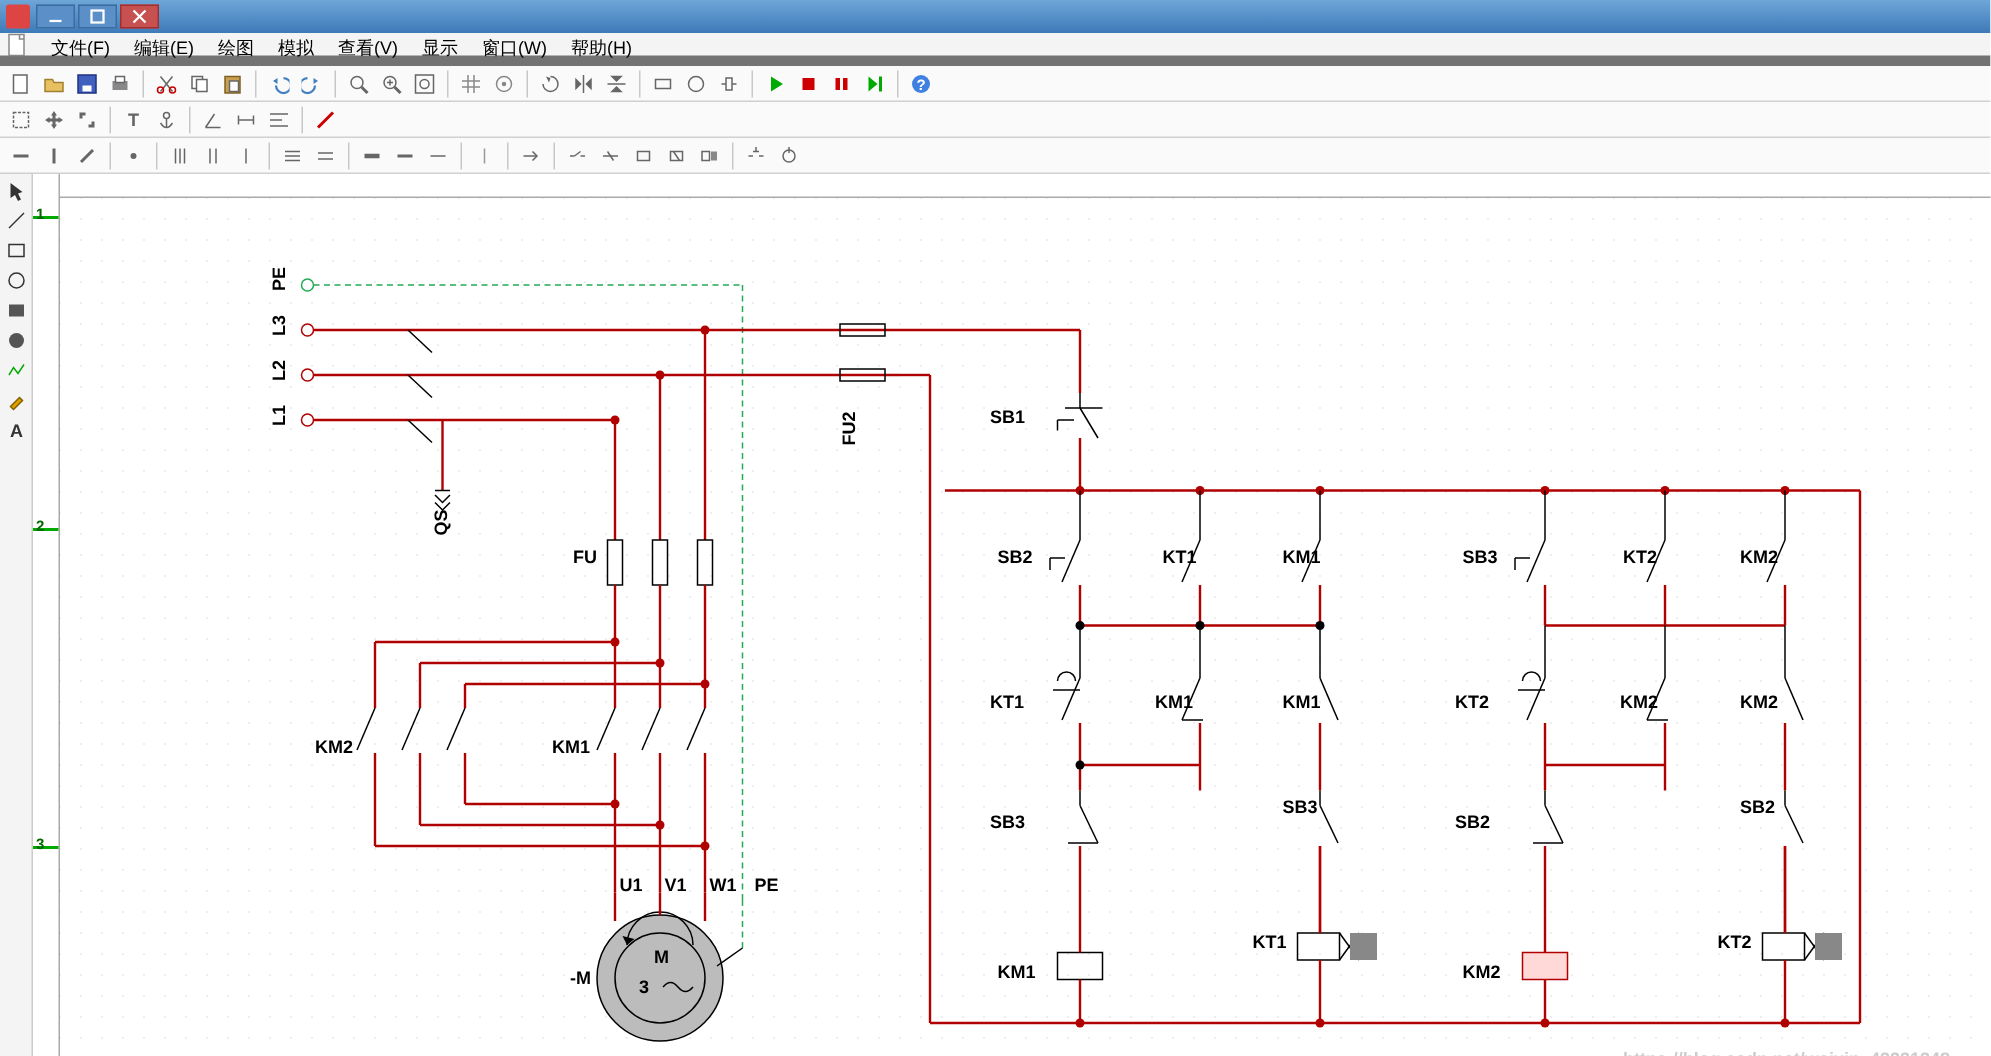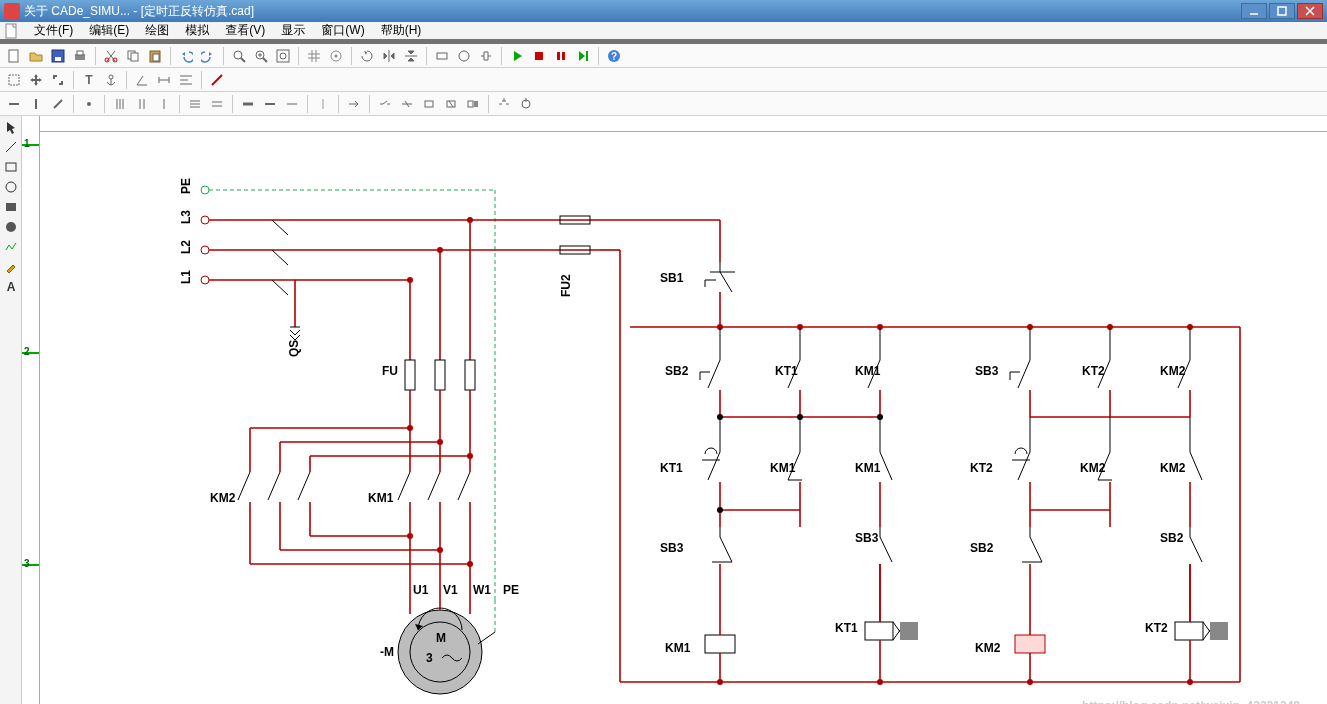--- a/index.html
+++ b/index.html
@@ -6,21 +6,21 @@
 body { font-family: "Microsoft YaHei", Arial, sans-serif; font-size: 12px; background: #fff; overflow: hidden; }
 
 .title-bar { height: 22px; background: linear-gradient(#6ea6d8, #3e7ab8); color: #fff; display: flex; align-items: center; padding: 0 4px; }
 .title-bar .icon { width: 16px; height: 16px; background: #d44; margin-right: 4px; border-radius: 2px; }
 .title-bar .title { flex: 1; font-size: 12px; }
 .title-bar .win-btns { display: flex; gap: 2px; }
 .title-bar .win-btn { width: 26px; height: 16px; background: #5a8fc8; border: 1px solid #3a6da0; display: flex; align-items: center; justify-content: center; cursor: pointer; }
 .title-bar .win-btn.close { background: #c75050; border-color: #a03030; }
 .title-bar .win-btn svg { width: 10px; height: 10px; }
 
-.menu-bar { height: 22px; background: #f4f4f4; border-bottom: 5px solid #737373; display: flex; align-items: center; padding: 0 4px; }
+.menu-bar { height: 22px; background: #f4f4f4; border-bottom: 7px solid #737373; display: flex; padding: 0 4px; }
 .menu-bar .app-icon { width: 16px; height: 16px; margin-right: 6px; }
 .menu-bar .menu-item { padding: 2px 8px; cursor: pointer; }
 
 .toolbar { height: 24px; background: #fafafa; border-bottom: 1px solid #d0d0d0; display: flex; align-items: center; padding: 0 4px; gap: 2px; }
 .toolbar .tb-btn { width: 20px; height: 20px; display: flex; align-items: center; justify-content: center; cursor: pointer; border: 1px solid transparent; }
 .toolbar .sep { width: 1px; height: 18px; background: #c8c8c8; margin: 0 3px; }
 
 .main { display: flex; height: calc(100vh - 92px); }
 .left-tools { width: 22px; background: #f4f4f4; border-right: 1px solid #ccc; display: flex; flex-direction: column; padding: 2px 0; gap: 2px; }
 .left-tools .lt-btn { width: 18px; height: 18px; margin: 0 auto; display: flex; align-items: center; justify-content: center; cursor: pointer; }
@@ -41,21 +41,20 @@
 .dash { stroke: #2a5; stroke-dasharray: 4 3; fill: none; stroke-width: 1; }
 .node { fill: #b00000; }
 .nodeb { fill: #000; }
 .lbl { fill: #000; font-size: 11px; }
 </style>
 </head>
 <body>
 
 <div class="title-bar">
   <div class="icon"></div>
-  <div class="title">关于 CADe_SIMU... - [定时正反转仿真.cad]</div>
   <div class="win-btns">
     <div class="win-btn">
         <svg viewBox="0 0 10 10">
           <line x1="1" y1="8" x2="9" y2="8" stroke="#fff" stroke-width="1.5"></line>
         </svg>
       </div>
     <div class="win-btn">
         <svg viewBox="0 0 10 10">
           <rect x="1" y="1" width="8" height="8" fill="none" stroke="#fff" stroke-width="1.5"></rect>
         </svg>

